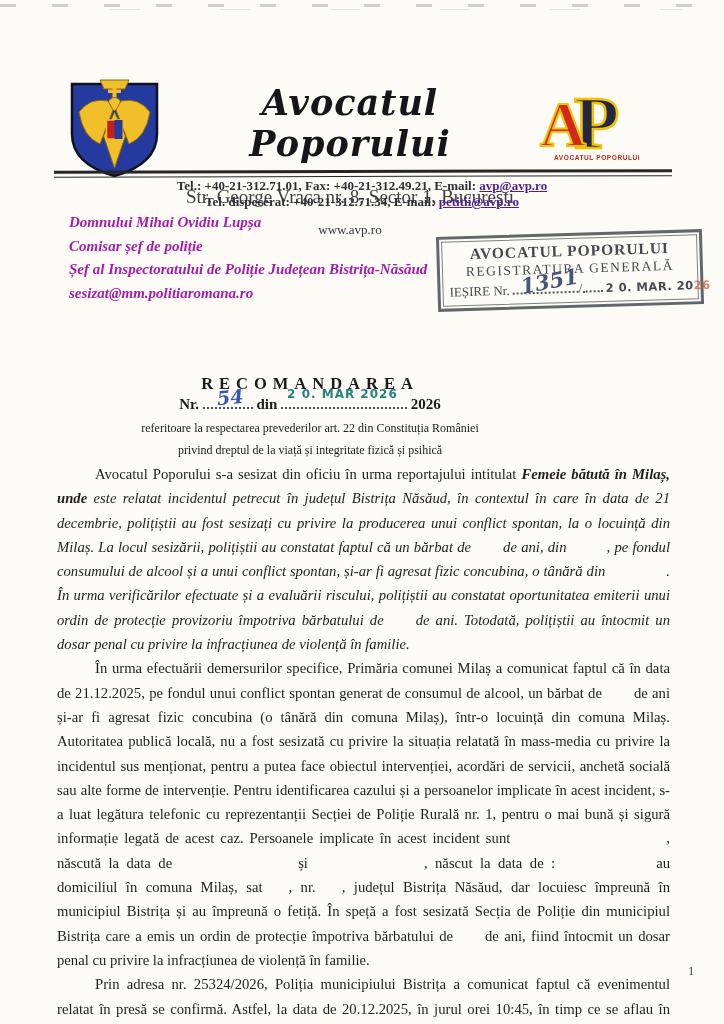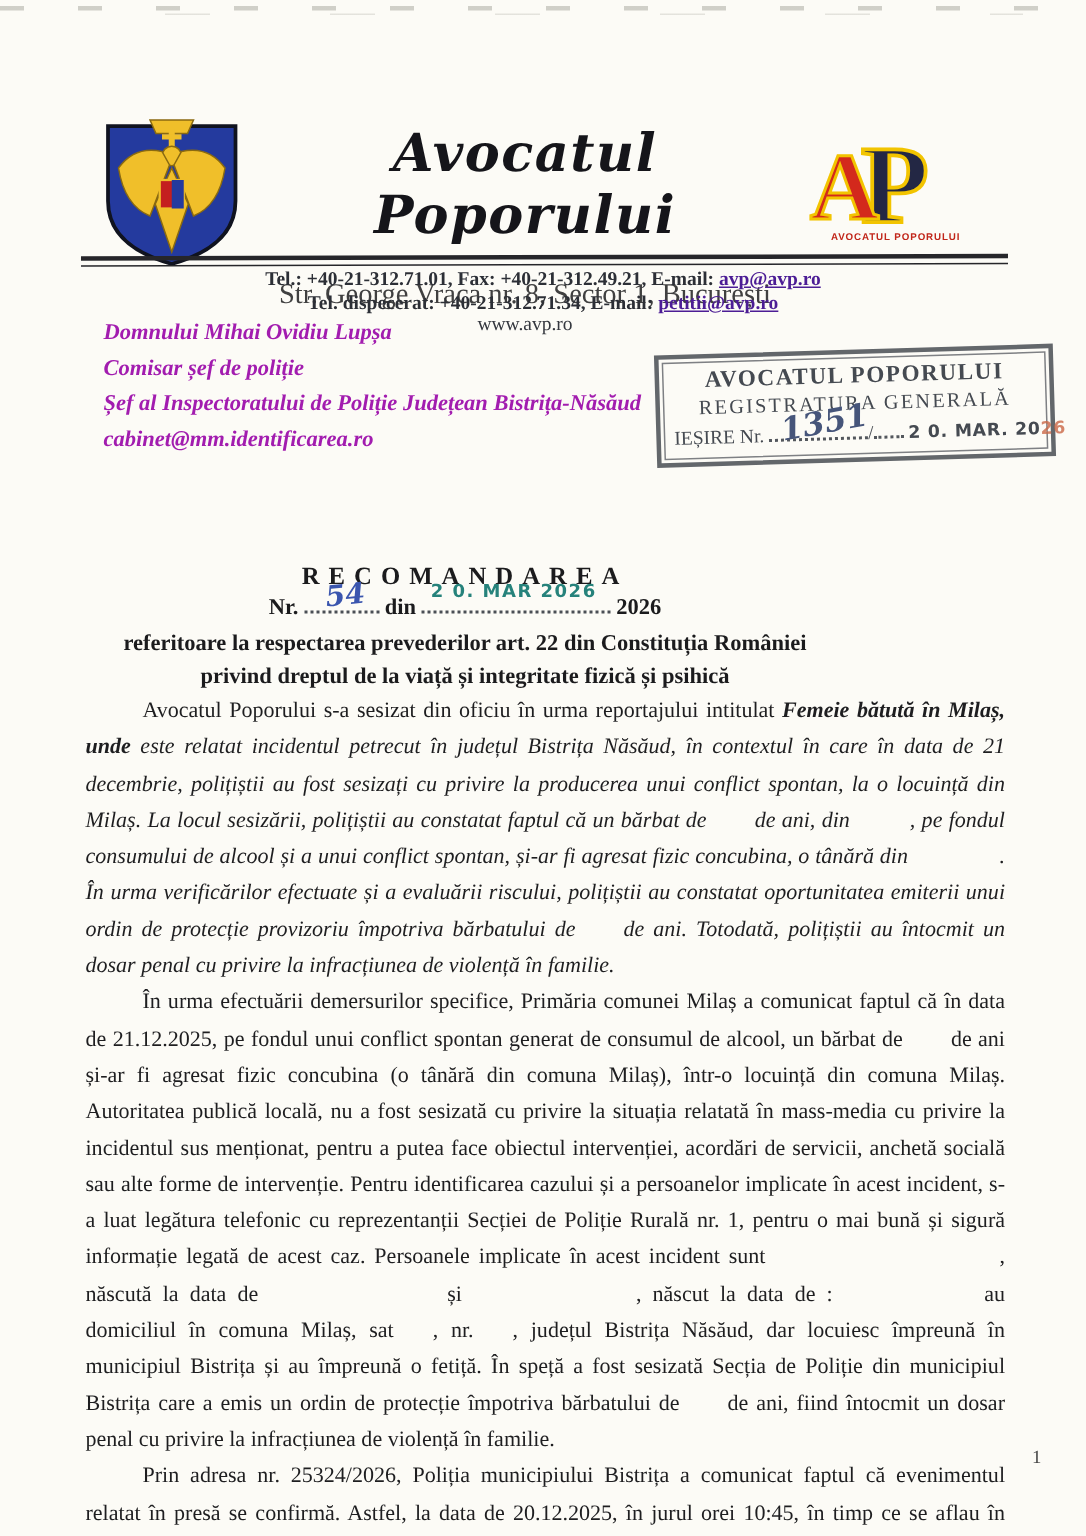--- a/index.html
+++ b/index.html
@@ -11,21 +11,21 @@
   .scan-top2{position:absolute;top:9px;left:30px;width:90%;height:1px;opacity:.25;
     background:repeating-linear-gradient(90deg,transparent 0 80px,#9a9a90 80px 110px);}
 
   
   .coat{position:absolute;left:66px;top:74px;width:97px;height:106px;}
   .head-center{position:absolute;left:168px;top:78px;width:364px;text-align:center;}
   .country{font-size:21px;font-weight:bold;letter-spacing:9px;color:#1d2744;}
   .script-name{font-family:"DejaVu Serif",serif;font-style:italic;font-weight:bold;
     font-size:35px;color:#15151a;margin-top:4px;letter-spacing:1px;}
   .addr{font-size:19px;color:#404040;margin-top:22px;}
-  .site{font-size:13px;color:#35383f;margin-top:0;}
+  .site{font-size:13px;color:#35383f;margin-top:14px;}
   .logo{position:absolute;left:534px;top:80px;width:108px;height:96px;}
 
   .dbl-rule{position:absolute;left:54px;top:170px;width:618px;height:3px;
     border-top:3px solid #26262a;border-bottom:1px solid #26262a;transform:rotate(-.15deg);}
 
   .contact{position:absolute;left:0;top:178px;width:724px;text-align:center;
     font-size:13px;font-weight:bold;color:#2c2f36;line-height:16px;}
   .contact a{color:#4c1d95;text-decoration:underline;}
 
   
@@ -47,21 +47,21 @@
   .stamp-date-tail{color:#c8603c;opacity:.8;}
 
   
   .title-block{position:absolute;left:0;top:374px;width:620px;text-align:center;color:#1b1b1d;}
   .t-head{font-size:16.5px;font-weight:bold;letter-spacing:6px;}
   .t-nr{font-size:15px;font-weight:bold;margin-top:2px;}
   .hand-54{position:absolute;left:14px;top:-10px;font-family:"DejaVu Serif",serif;font-style:italic;
     font-size:19px;color:#3a55ae;transform:rotate(-6deg);font-weight:bold;}
   .t-stampdate{position:absolute;left:6px;top:-9px;font-family:"DejaVu Sans",sans-serif;
     font-size:12px;font-weight:bold;color:#0f766e;letter-spacing:1px;white-space:nowrap;opacity:.9;}
-  .t-sub{font-size:15px;font-weight:bold;line-height:22px;margin-top:4px;}
+  .t-sub{font-size:12px;font-weight:normal;line-height:22px;margin-top:4px;}
 
   
   .body-text{position:absolute;left:57px;top:462px;width:613px;text-align:justify;
     font-size:14.7px;line-height:24.3px;color:#1e1e20;}
   .body-text p{margin:0;text-indent:38px;}
   .p1 span{font-style:italic;}
   .p1 .up{font-style:normal;}
   .p1 .bi{font-weight:bold;font-style:italic;}
   .gap{display:inline-block;margin:0 3px;}
   .g20{width:20px}.g26{width:26px}.g34{width:34px}.g55{width:55px}.g95{width:95px}
@@ -112,21 +112,21 @@
     </div>
     <div>
       <span>Tel. dispecerat: +40-21-312.71.34, E-mail: </span><a href="#">petitii@avp.ro</a>
     </div>
   </div>
 
   <div class="recipient">
     <div>Domnului Mihai Ovidiu Lupșa</div>
     <div>Comisar șef de poliție</div>
     <div>Șef al Inspectoratului de Poliție Județean Bistrița-Năsăud</div>
-    <div>cabinet@mm.identificarea.ro</div>
+    <div>sesizat@mm.politiaromana.ro</div>
   </div>
 
   <div class="stamp">
     <div class="stamp-inner">
       <div class="stamp-l1">AVOCATUL POPORULUI</div>
       <div class="stamp-l2">REGISTRATURA GENERALĂ</div>
       <div class="stamp-l3">
         <span>IEȘIRE Nr.</span>
         <span class="dotlead w66"><span class="hand-num">1351</span></span><span>/</span><span class="dotlead w20"></span>
         <span class="stamp-date">2 0. MAR. 20</span><span class="stamp-date stamp-date-tail">26</span>

